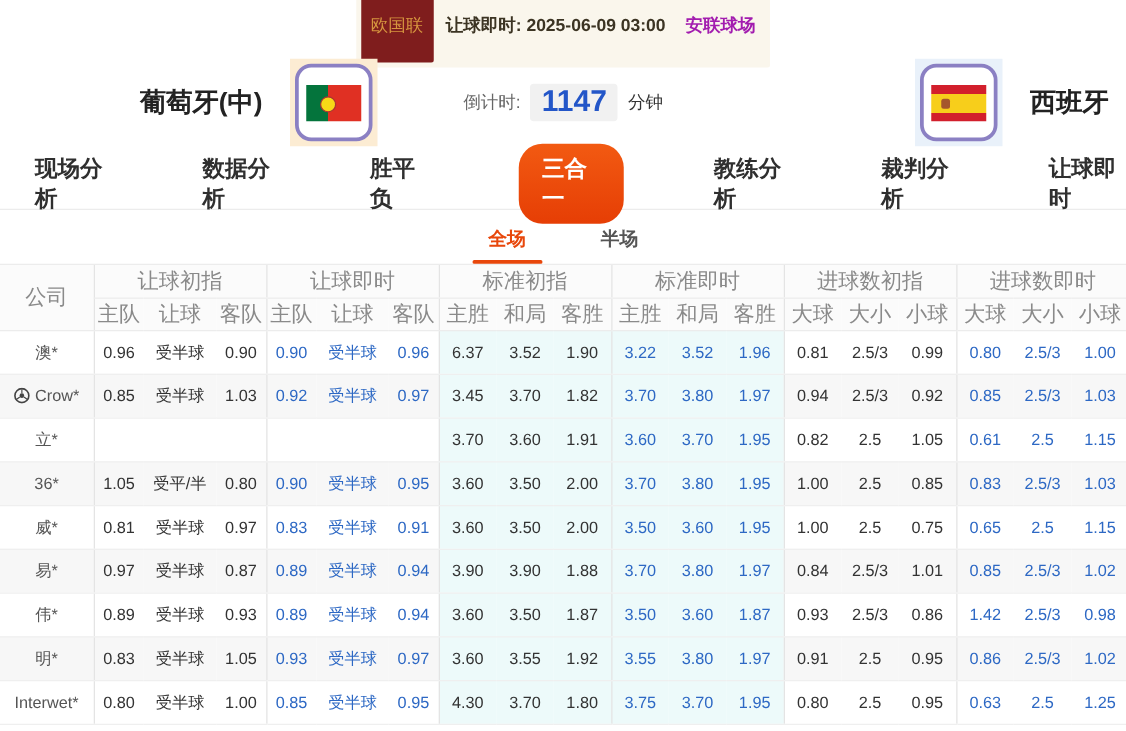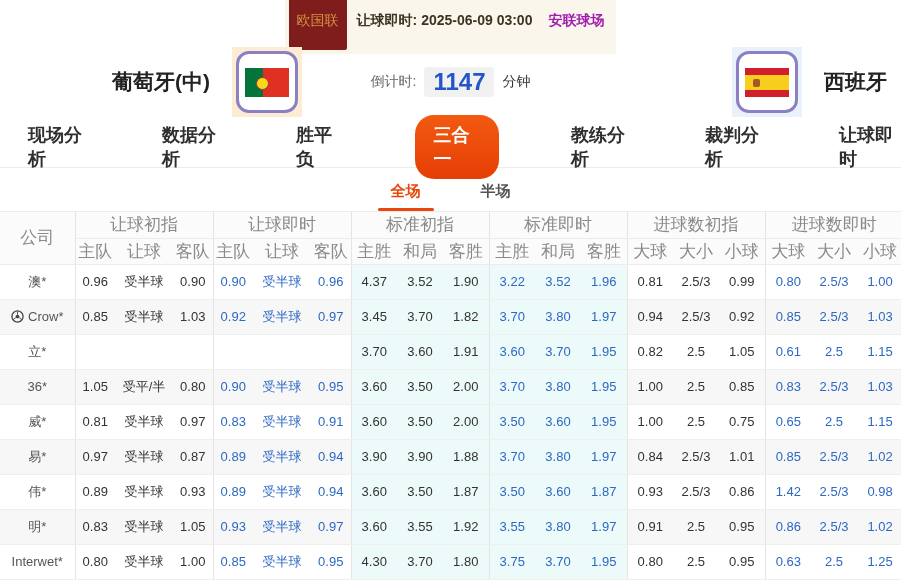--- a/index.html
+++ b/index.html
@@ -165,21 +165,21 @@
     </thead>
     <tbody>
         <tr>
           <td class="company"><span>澳*</span></td>
           <td class="init g-start">0.96</td>
           <td class="init">受半球</td>
           <td class="init">0.90</td>
           <td class="live g-start">0.90</td>
           <td class="live">受半球</td>
           <td class="live">0.96</td>
-          <td class="init cyan g-start">4.37</td>
+          <td class="init cyan g-start">6.37</td>
           <td class="init cyan">3.52</td>
           <td class="init cyan">1.90</td>
           <td class="live cyan g-start">3.22</td>
           <td class="live cyan">3.52</td>
           <td class="live cyan">1.96</td>
           <td class="init g-start">0.81</td>
           <td class="init">2.5/3</td>
           <td class="init">0.99</td>
           <td class="live g-start">0.80</td>
           <td class="live">2.5/3</td>

